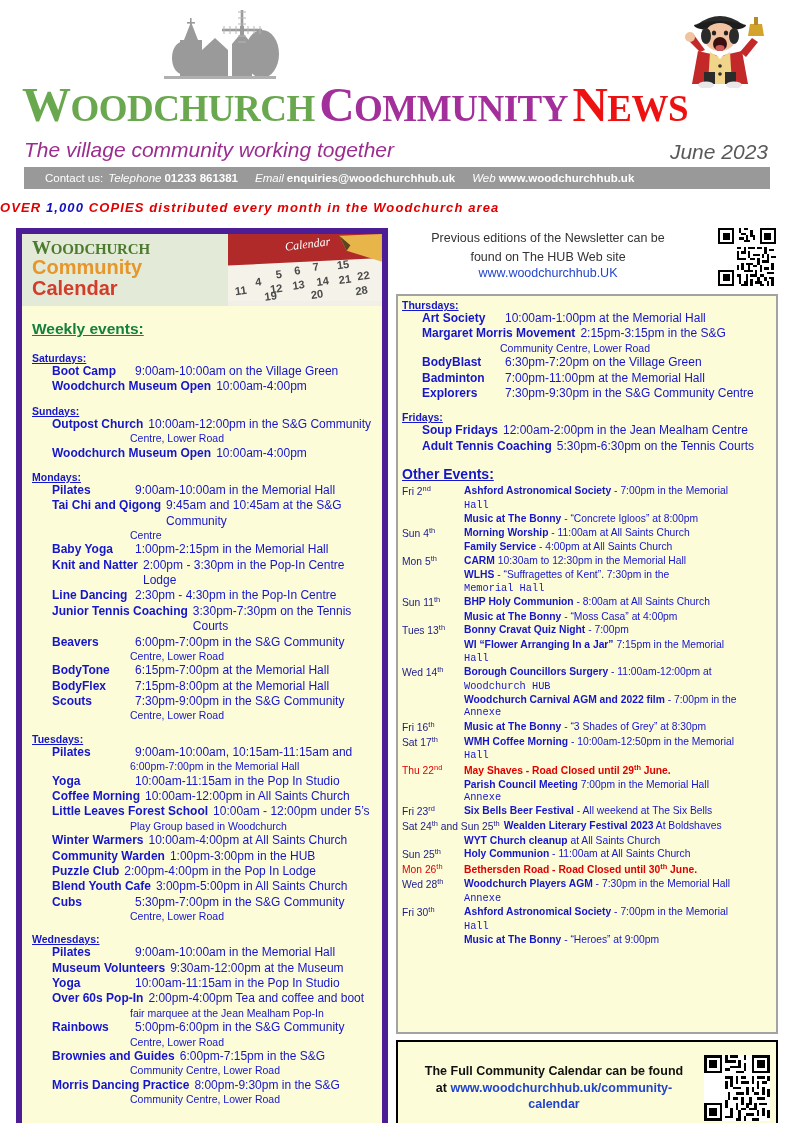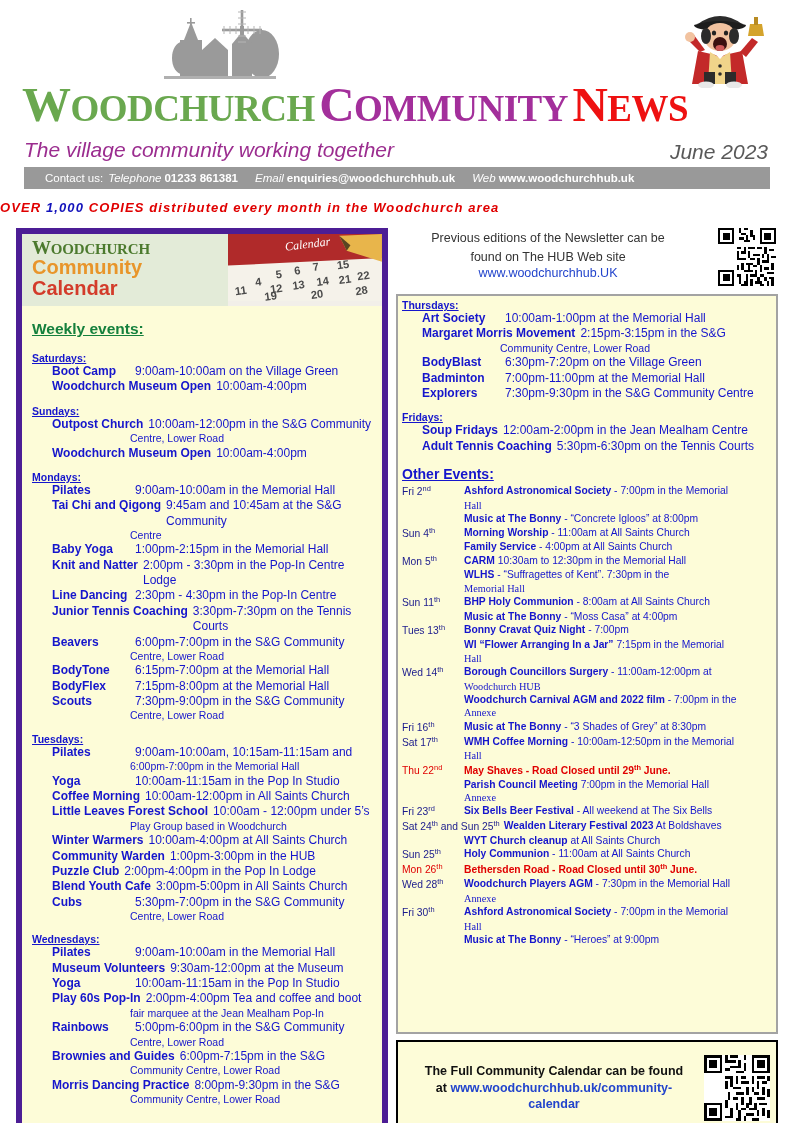--- a/index.html
+++ b/index.html
@@ -254,21 +254,21 @@
   }
   .oe .date.wide { flex: 0 0 auto; min-width: 62px; padding-right: 4px; }
   .oe .desc { flex: 1; }
   .oe .desc b { font-weight: bold; }
   .oe.red .date, .oe.red .desc { color: #e00000; }
   .oe-cont {
     font-size: 10.3px;
     line-height: 1.3;
     color: #1515cc;
     padding-left: 62px;
-    font-family: Liberation Serif, serif;
+    font-family: Liberation Mono, monospace;
   }
   sup { font-size: 0.72em; vertical-align: super; }
 
   .panel-bottom {
     position: absolute;
     left: 396px; top: 812px;
     width: 382px; height: 96px;
     background: #fdfcd8;
     border: 2px solid #000000;
     display: flex;
@@ -555,21 +555,21 @@
         </div>
         <div class="ev">
           <span class="nm">Museum Volunteers</span>
           <span class="dt">9:30am-12:00pm at the Museum</span>
         </div>
         <div class="ev">
           <span class="nm w">Yoga</span>
           <span class="dt">10:00am-11:15am in the Pop In Studio</span>
         </div>
         <div class="ev">
-          <span class="nm w">Play 60s Pop-In</span>
+          <span class="nm w">Over 60s Pop-In</span>
           <span class="dt">2:00pm-4:00pm Tea and coffee and boot</span>
         </div>
         <div class="ev-cont">fair  marquee at the Jean Mealham Pop-In</div>
         <div class="ev">
           <span class="nm w">Rainbows</span>
           <span class="dt">5:00pm-6:00pm in the S&amp;G Community</span>
         </div>
         <div class="ev-cont">Centre, Lower Road</div>
         <div class="ev">
           <span class="nm">Brownies and Guides</span>

